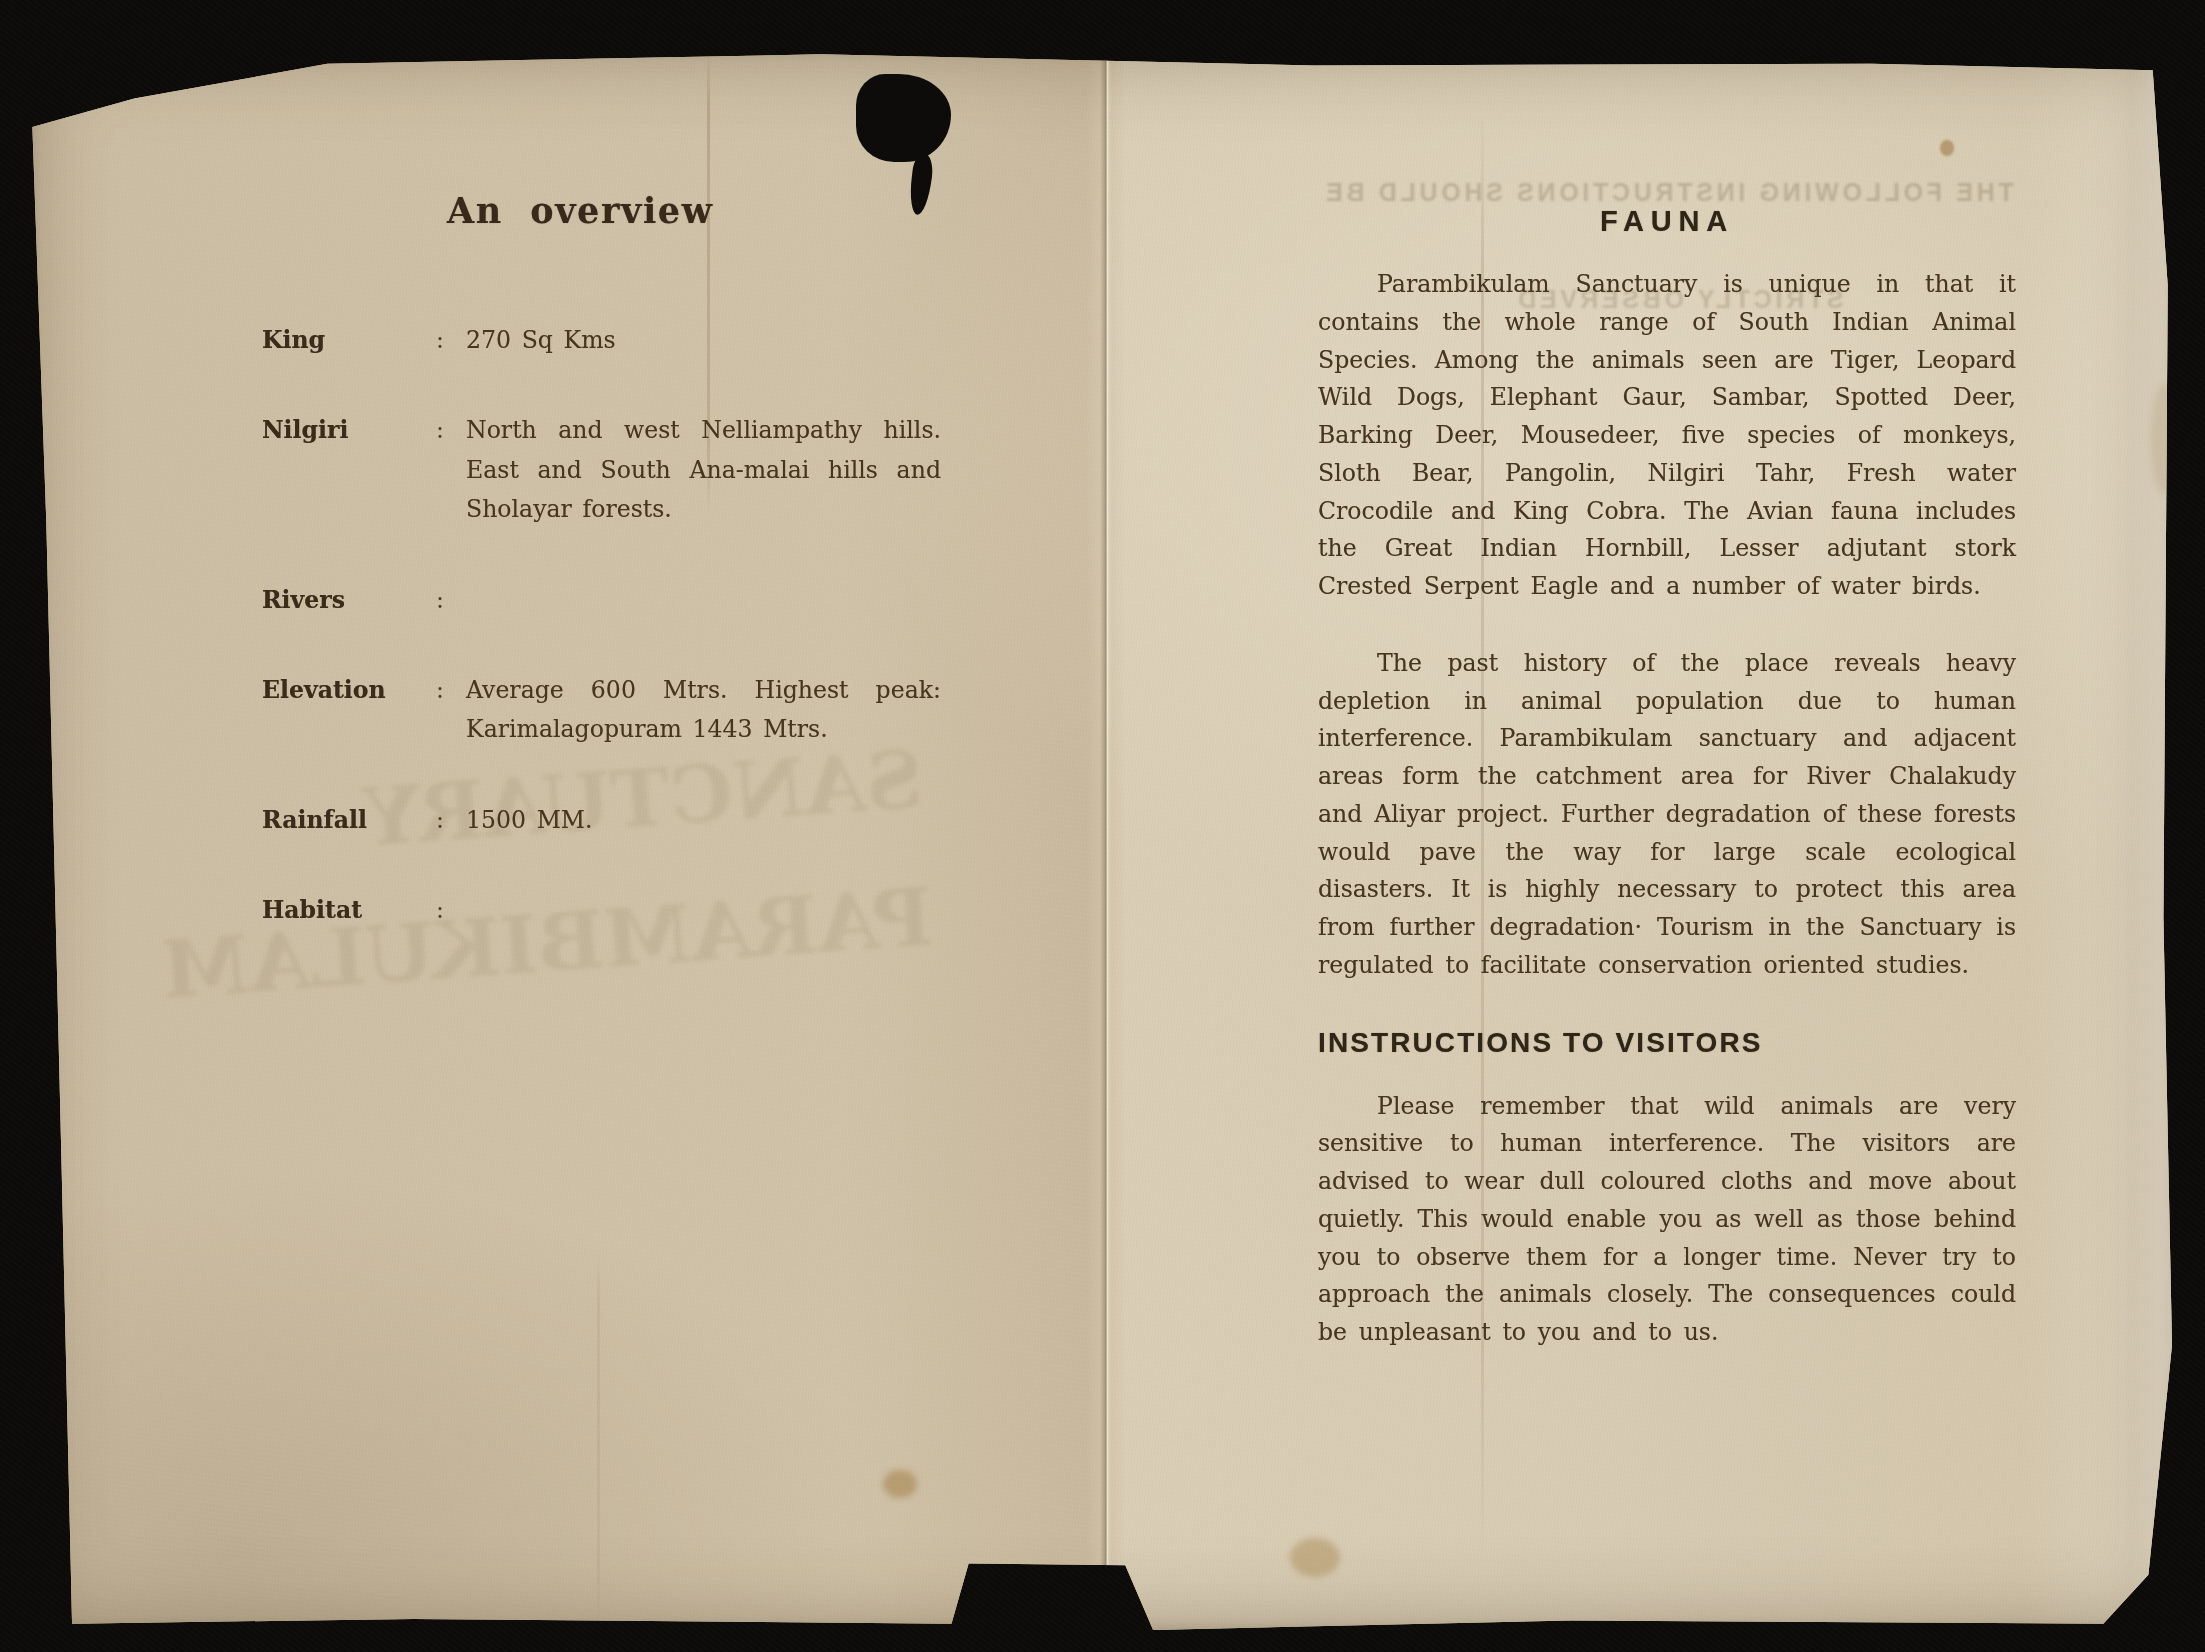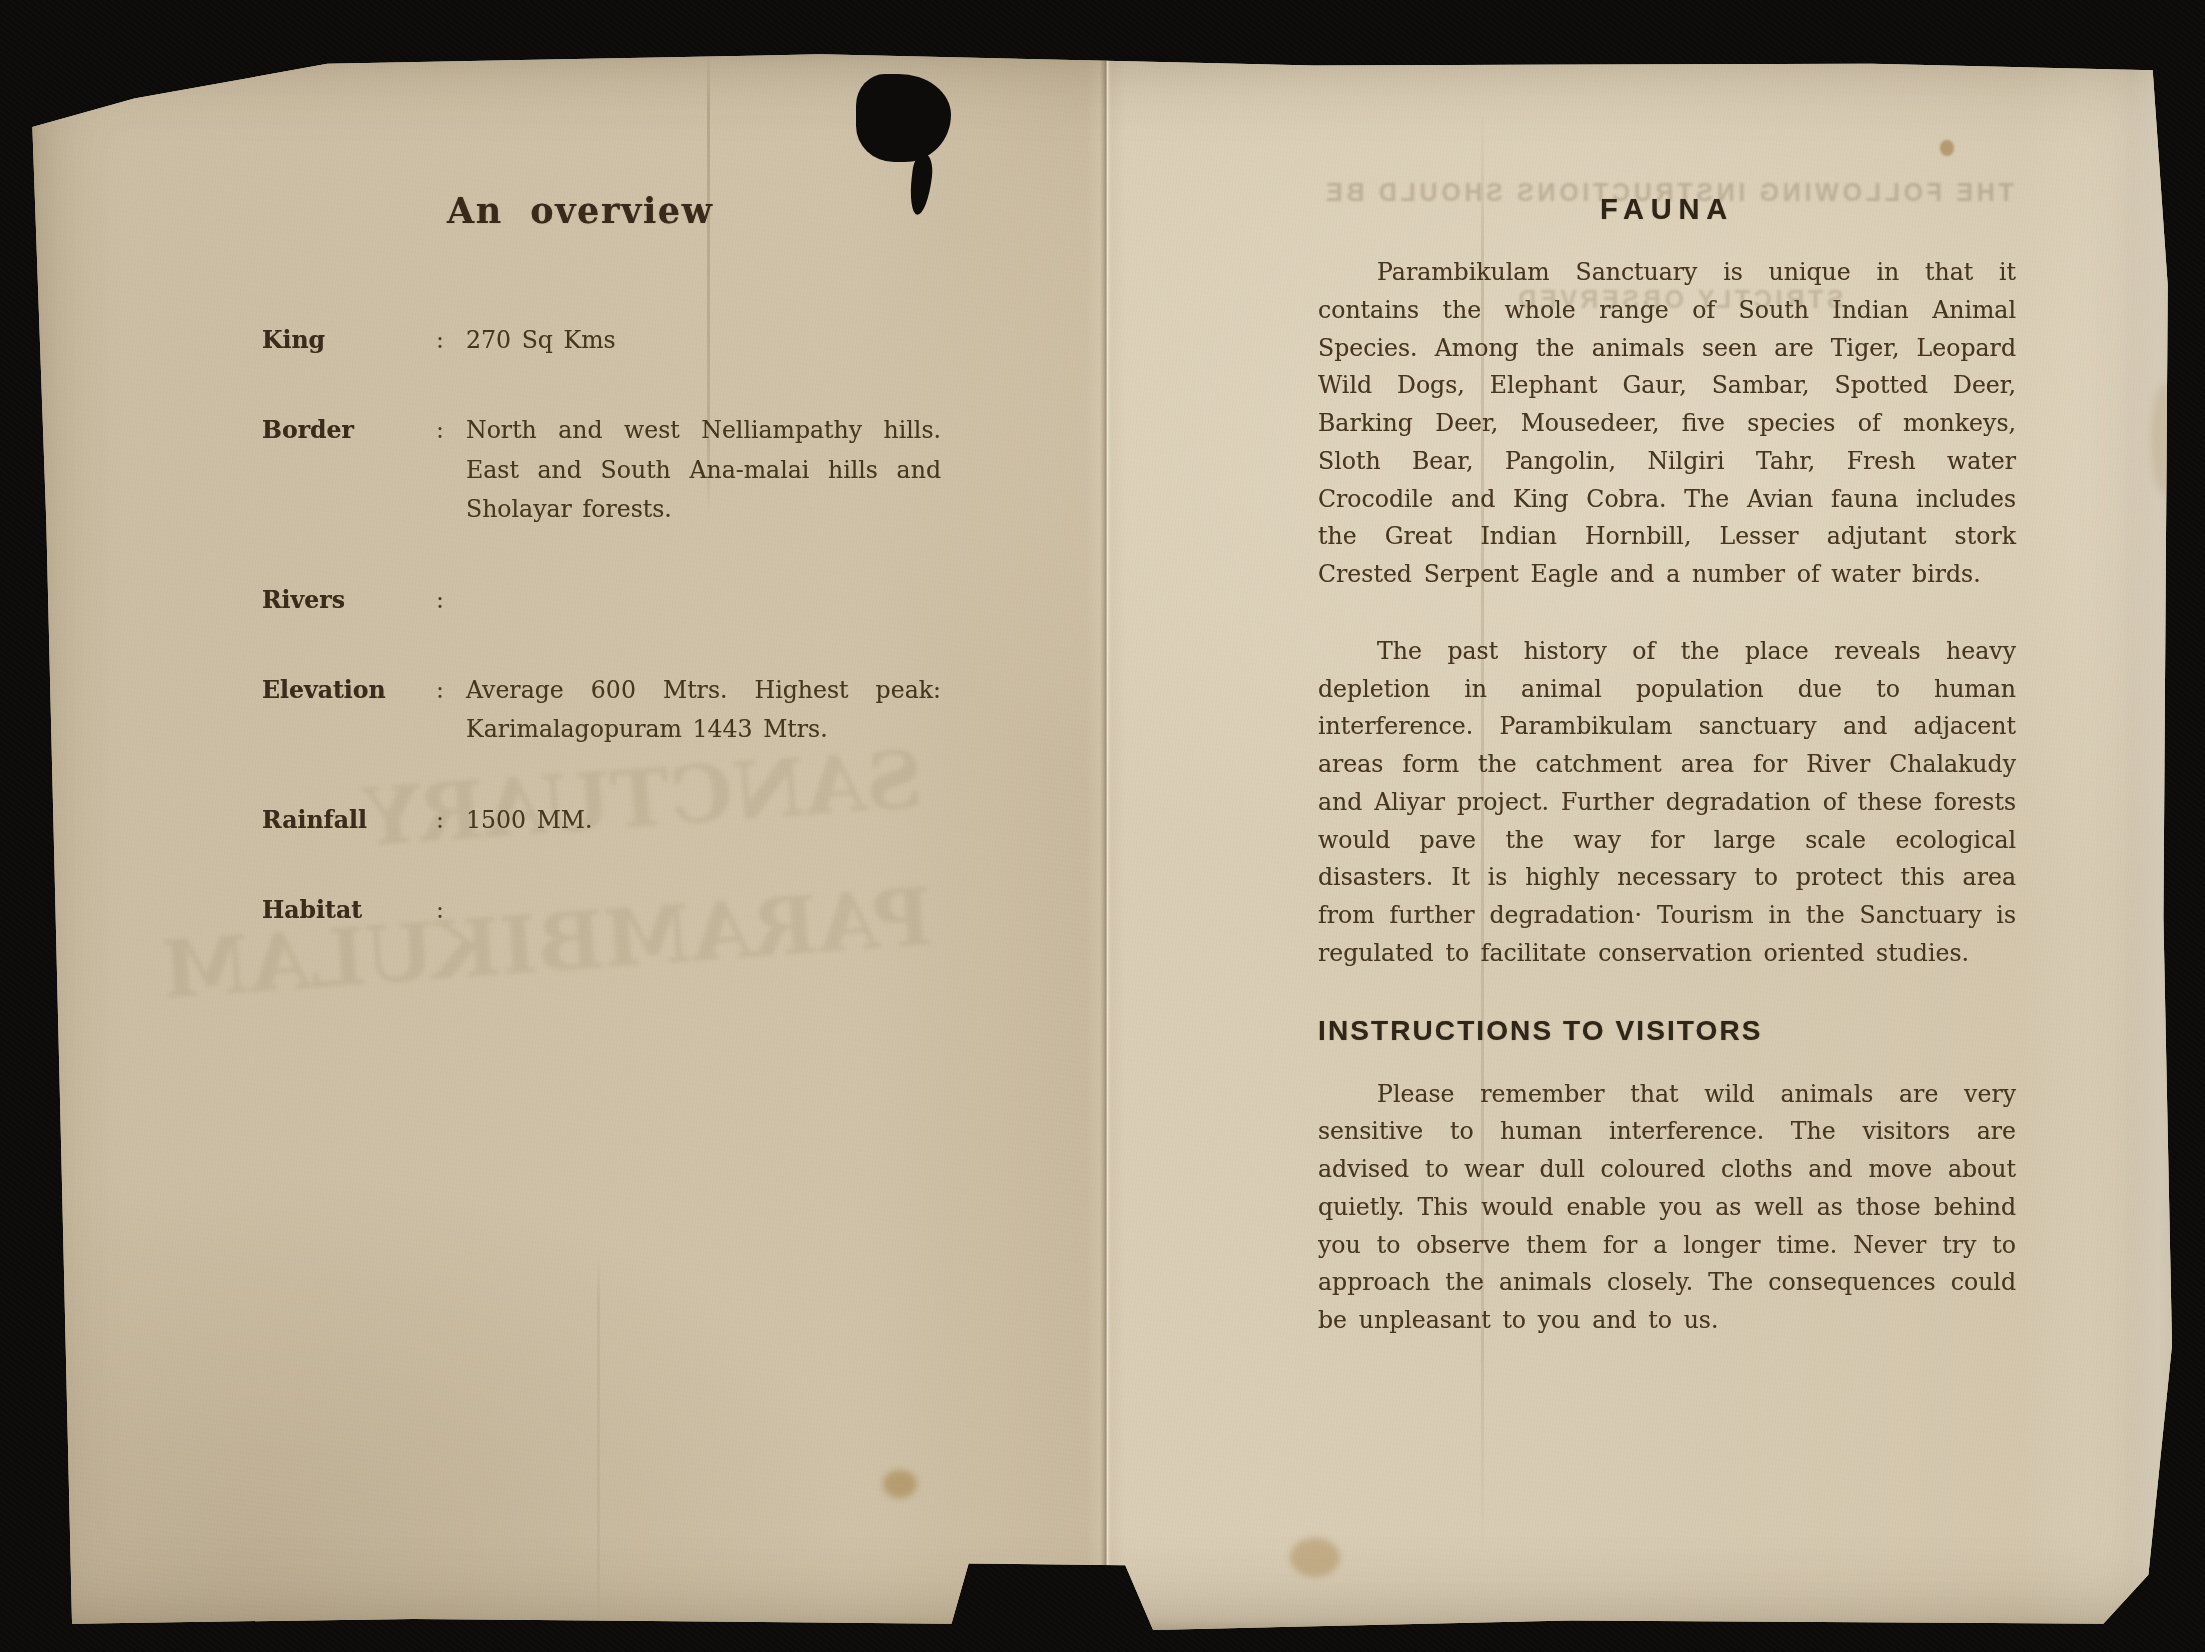--- a/index.html
+++ b/index.html
@@ -66,21 +66,21 @@
   }
   .rows{margin-top:90px;}
   .row{display:flex;align-items:flex-start;margin-bottom:51px;
        font-size:23.6px;line-height:1.67;word-spacing:3.1px;}
   .row .lbl{flex:0 0 174px;font-weight:bold;color:#3a2c1a;text-shadow:0 0 0.5px rgba(58,44,26,.5);}
   .row .colon{flex:0 0 30px;color:#4a3a26;}
   .row .val{flex:1 1 auto;max-width:475px;text-align:justify;color:#47361f;text-shadow:0 0 0.5px rgba(71,54,31,.35);}
   
   .right-page{position:absolute;left:1291px;top:141px;width:698px;color:#44331f;}
   .fauna-heading{
-    margin:4px 0 28px 0;text-align:center;
+    margin:16px 0 28px 0;text-align:center;
     font-family:"Liberation Sans",sans-serif;font-weight:bold;
     font-size:29px;letter-spacing:6.8px;color:#2f2516;
     text-shadow:0 0 1px rgba(47,37,22,.5);
   }
   .instr-heading{
     margin:42px 0 29px 0;text-align:left;
     font-family:"Liberation Sans",sans-serif;font-weight:bold;
     font-size:28px;letter-spacing:2.1px;color:#302617;
     text-shadow:0 0 1px rgba(48,38,23,.5);
   }
@@ -130,21 +130,21 @@
       <h1 class="overview-title">An overview</h1>
       <div class="rows">
 
         <div class="row">
           <div class="lbl">King</div>
           <div class="colon">:</div>
           <div class="val">270 Sq Kms</div>
         </div>
 
         <div class="row">
-          <div class="lbl">Border</div>
+          <div class="lbl">Nilgiri</div>
           <div class="colon">:</div>
           <div class="val">North and west Nelliampathy hills. East and South Ana-malai hills and Sholayar forests.</div>
         </div>
 
         <div class="row">
           <div class="lbl">Rivers</div>
           <div class="colon">:</div>
         </div>
 
         <div class="row">

